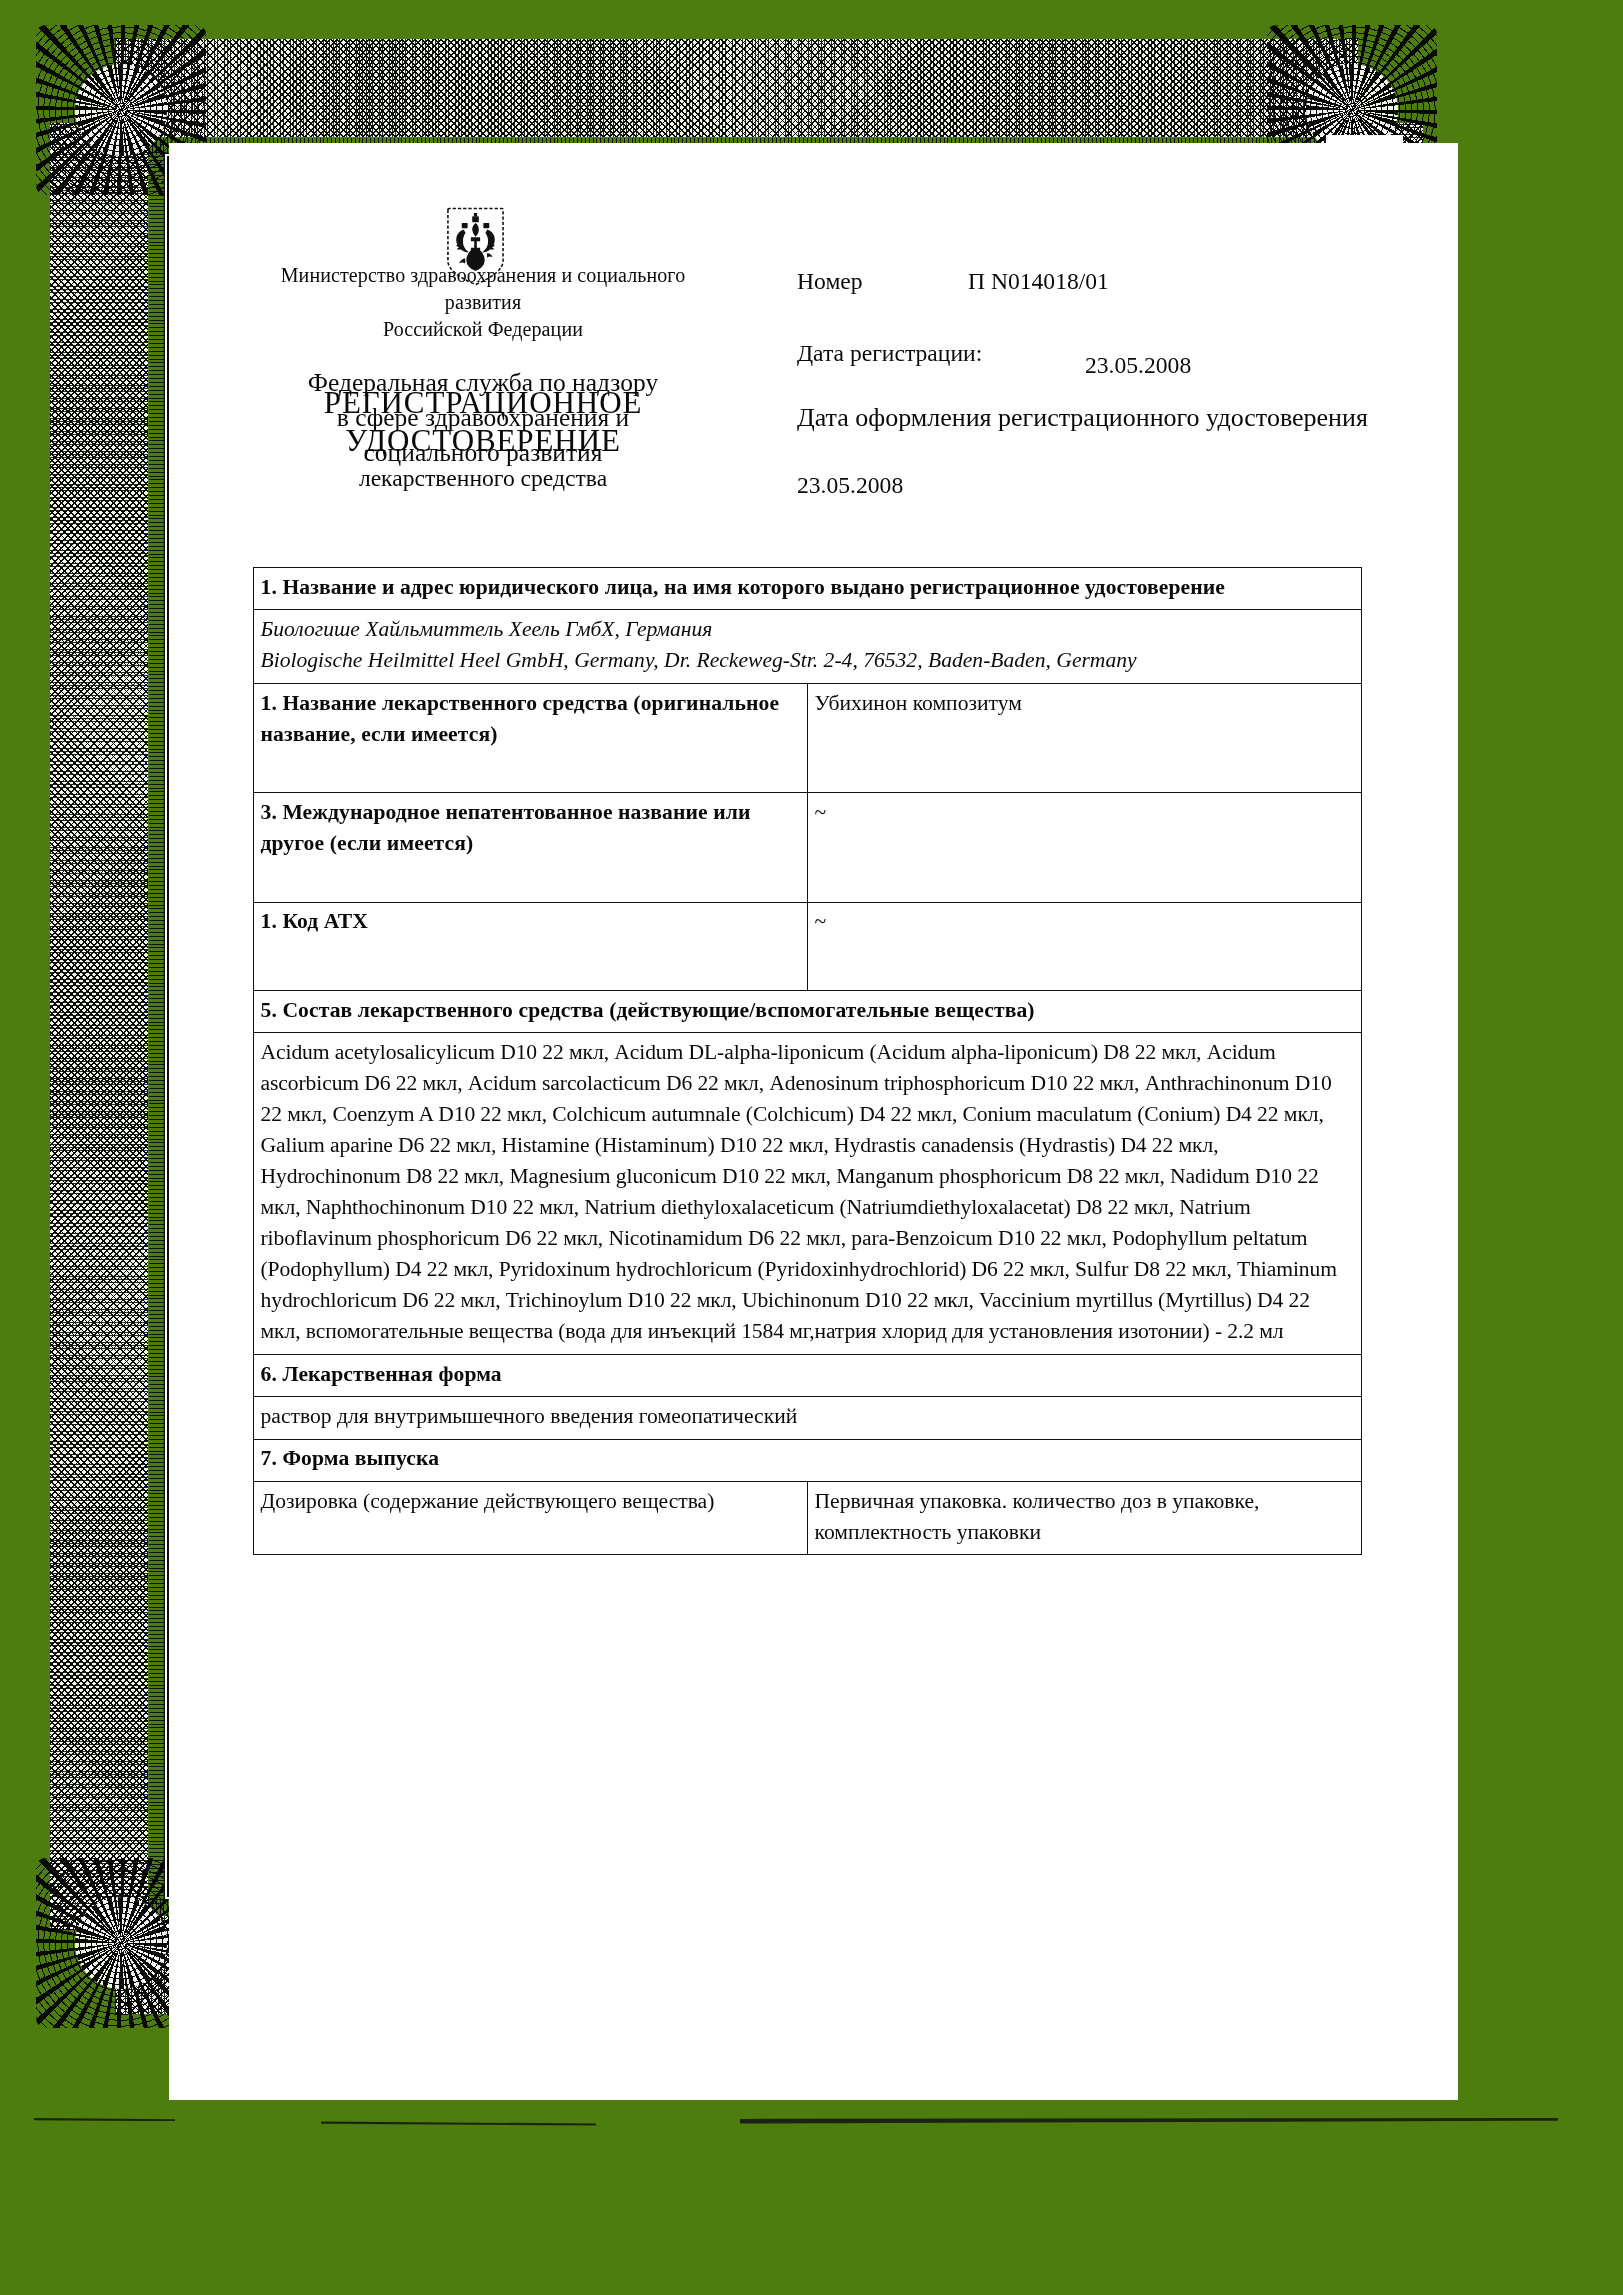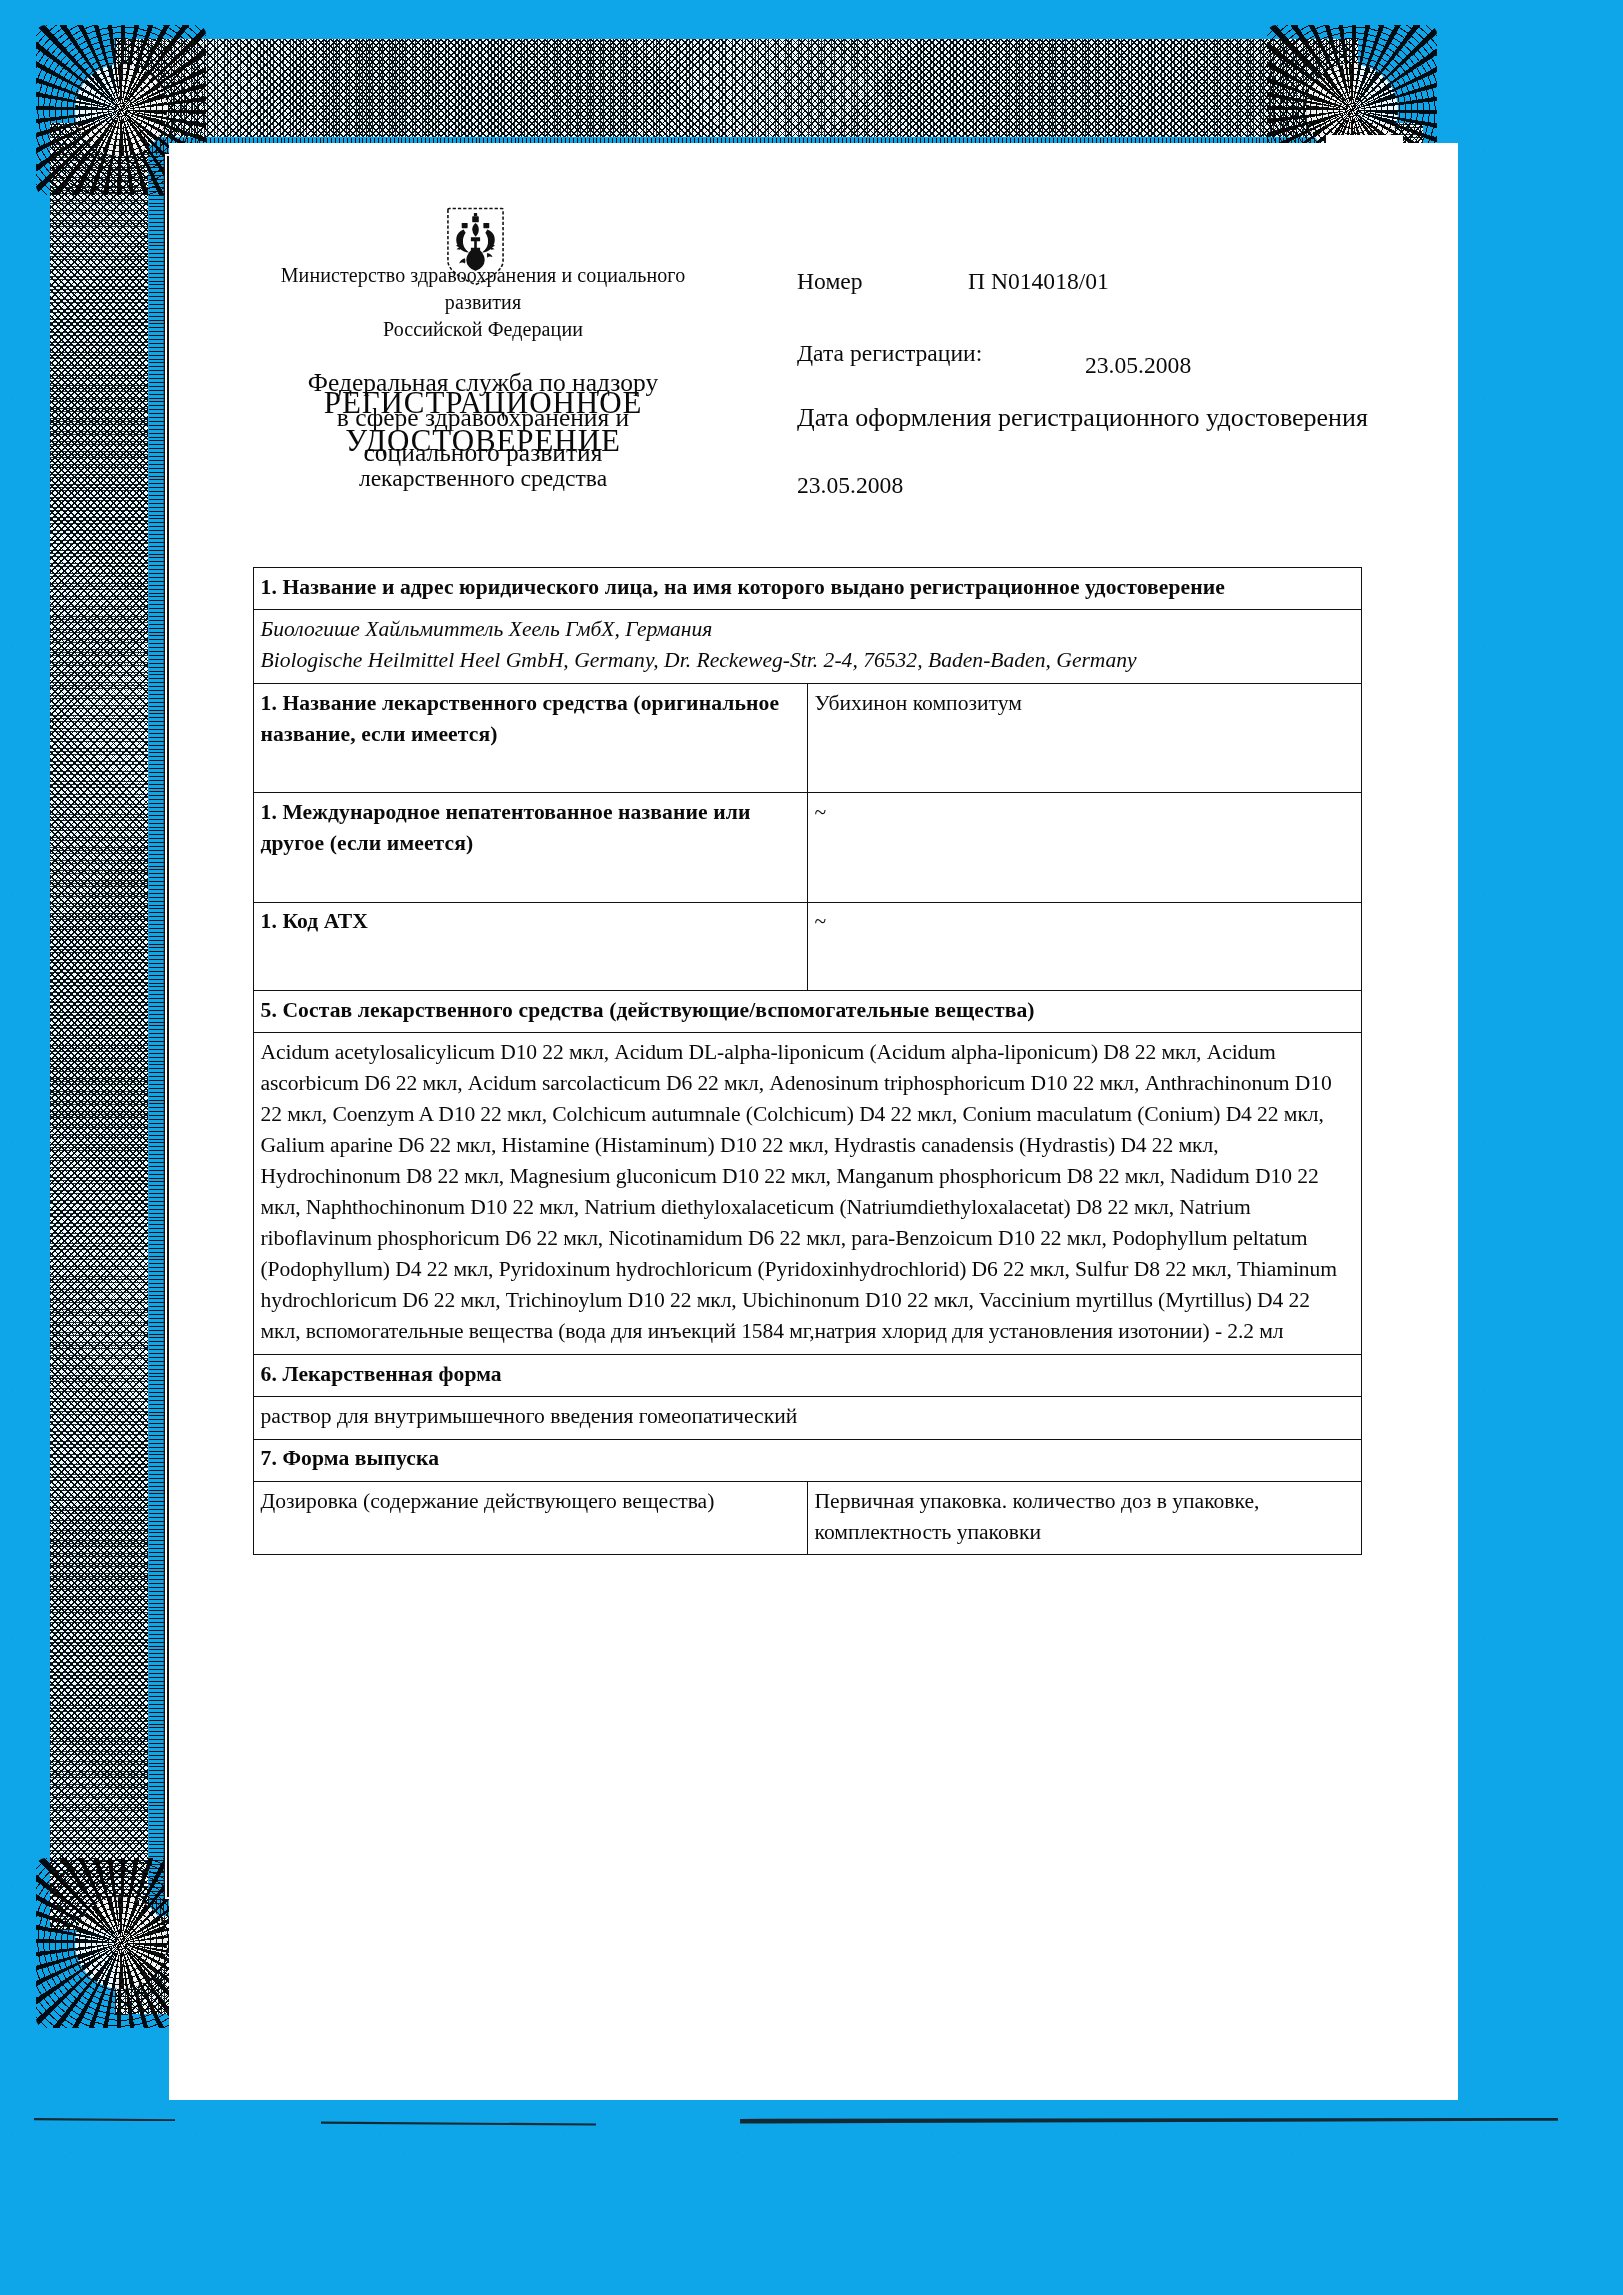--- a/index.html
+++ b/index.html
@@ -7,21 +7,21 @@
   body{
     width:1623px;height:2295px;position:relative;overflow:hidden;
     font-family:"Liberation Serif","DejaVu Serif",serif;
     color:#0a0a0a;
     -webkit-font-smoothing:none;
   }
 
   
   #scan{
     position:absolute;inset:0;
-    background:#0ea5e9;
+    background:#4d7c0f;
   }
   
   #scan:before{
     content:"";position:absolute;inset:0;pointer-events:none;
     background-image:
       radial-gradient(circle at 13% 22%, rgba(0,0,0,.05) 0 0.7px, transparent 0.7px),
       radial-gradient(circle at 64% 71%, rgba(0,0,0,.05) 0 0.7px, transparent 0.7px),
       radial-gradient(circle at 37% 88%, rgba(0,0,0,.04) 0 0.7px, transparent 0.7px),
       radial-gradient(circle at 88% 41%, rgba(0,0,0,.04) 0 0.7px, transparent 0.7px);
     background-size:92px 124px,111px 137px,137px 105px,124px 151px;
@@ -258,21 +258,21 @@
           <td class="body nowrapcell" colspan="2">Биологише Хайльмиттель Хеель ГмбХ, Германия
 Biologische Heilmittel Heel GmbH, Germany, Dr. Reckeweg-Str. 2-4, 76532, Baden-Baden, Germany</td>
         </tr>
 
         <tr>
           <td class="hd col-l tall2">1. Название лекарственного средства (оригинальное название, если имеется)</td>
           <td class="body">Убихинон композитум</td>
         </tr>
 
         <tr>
-          <td class="hd col-l tall2">1. Международное непатентованное название или другое (если имеется)</td>
+          <td class="hd col-l tall2">3. Международное непатентованное название или другое (если имеется)</td>
           <td class="body">~</td>
         </tr>
 
         <tr>
           <td class="hd col-l tall">1. Код АТХ</td>
           <td class="body">~</td>
         </tr>
 
         <tr>
           <td class="hd" colspan="2">5. Состав лекарственного средства (действующие/вспомогательные вещества)</td>

